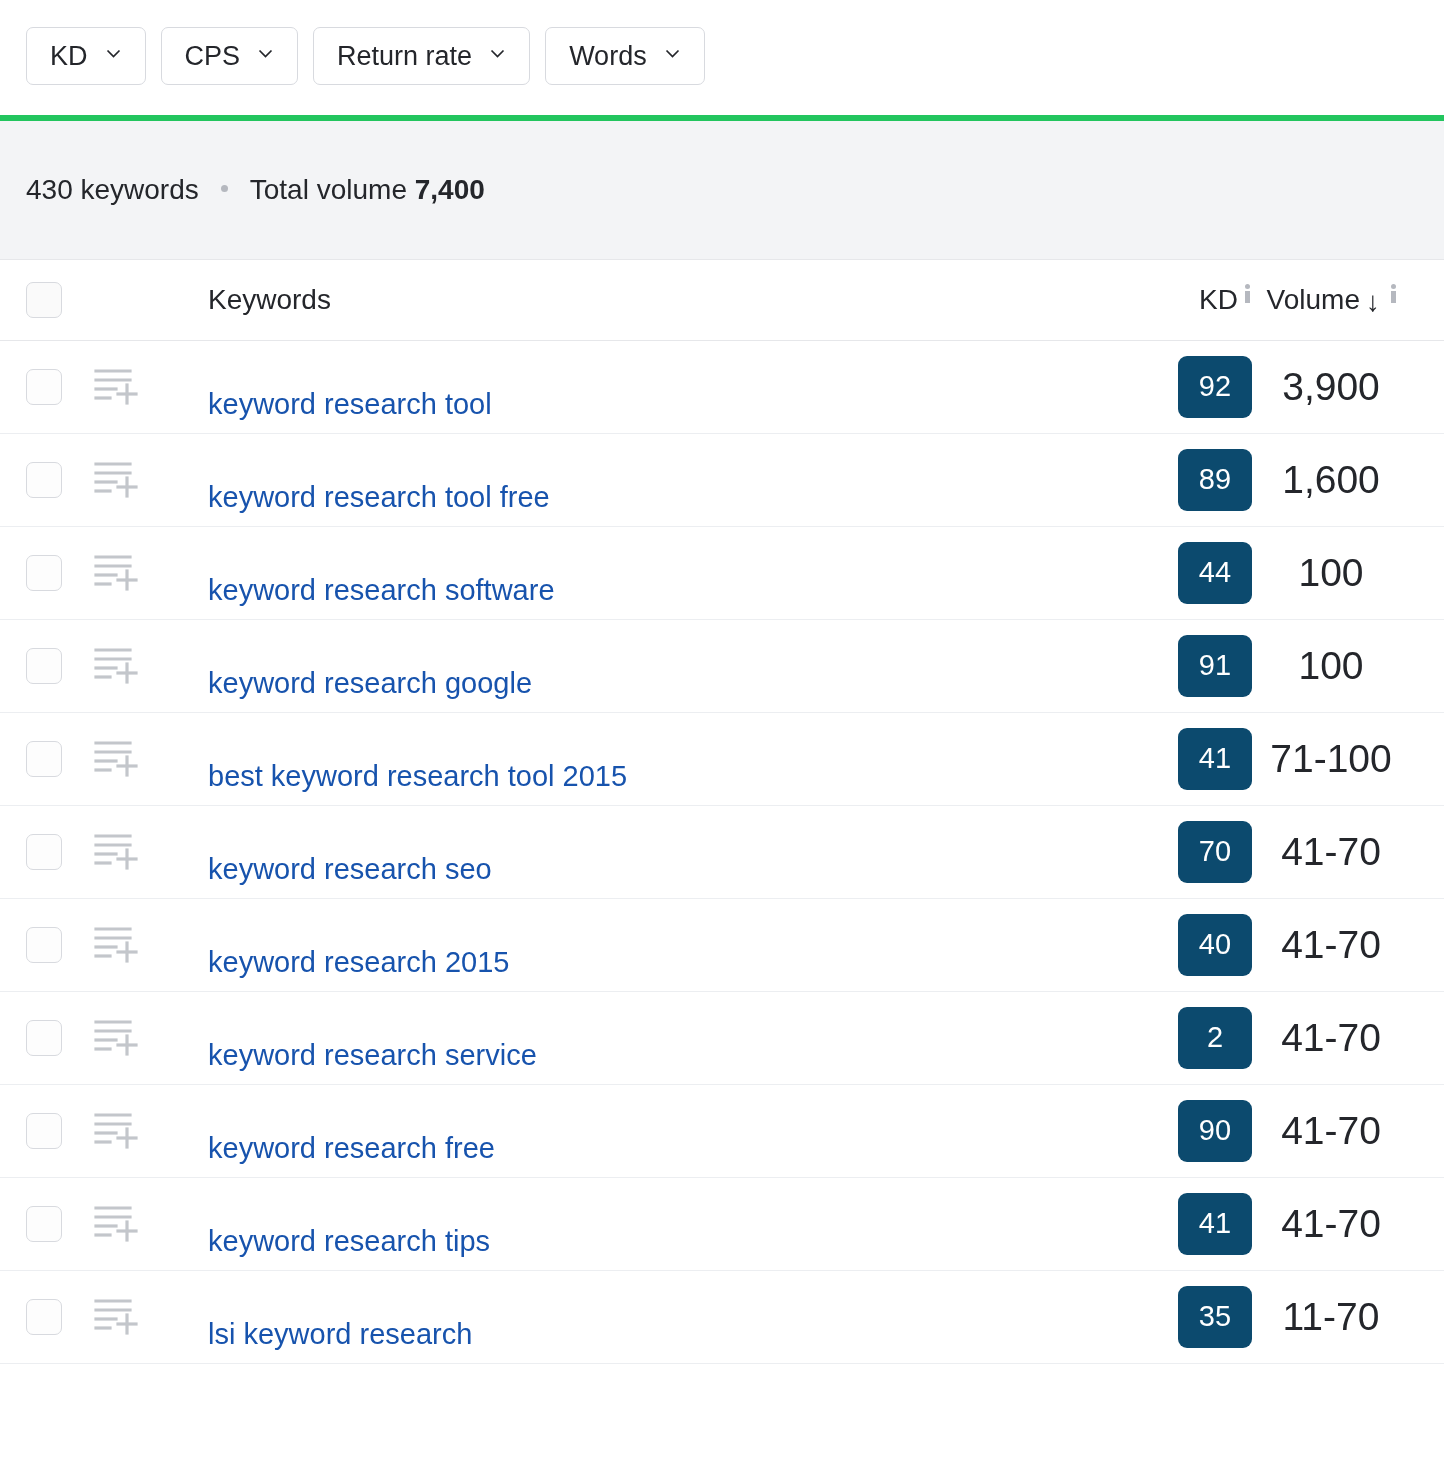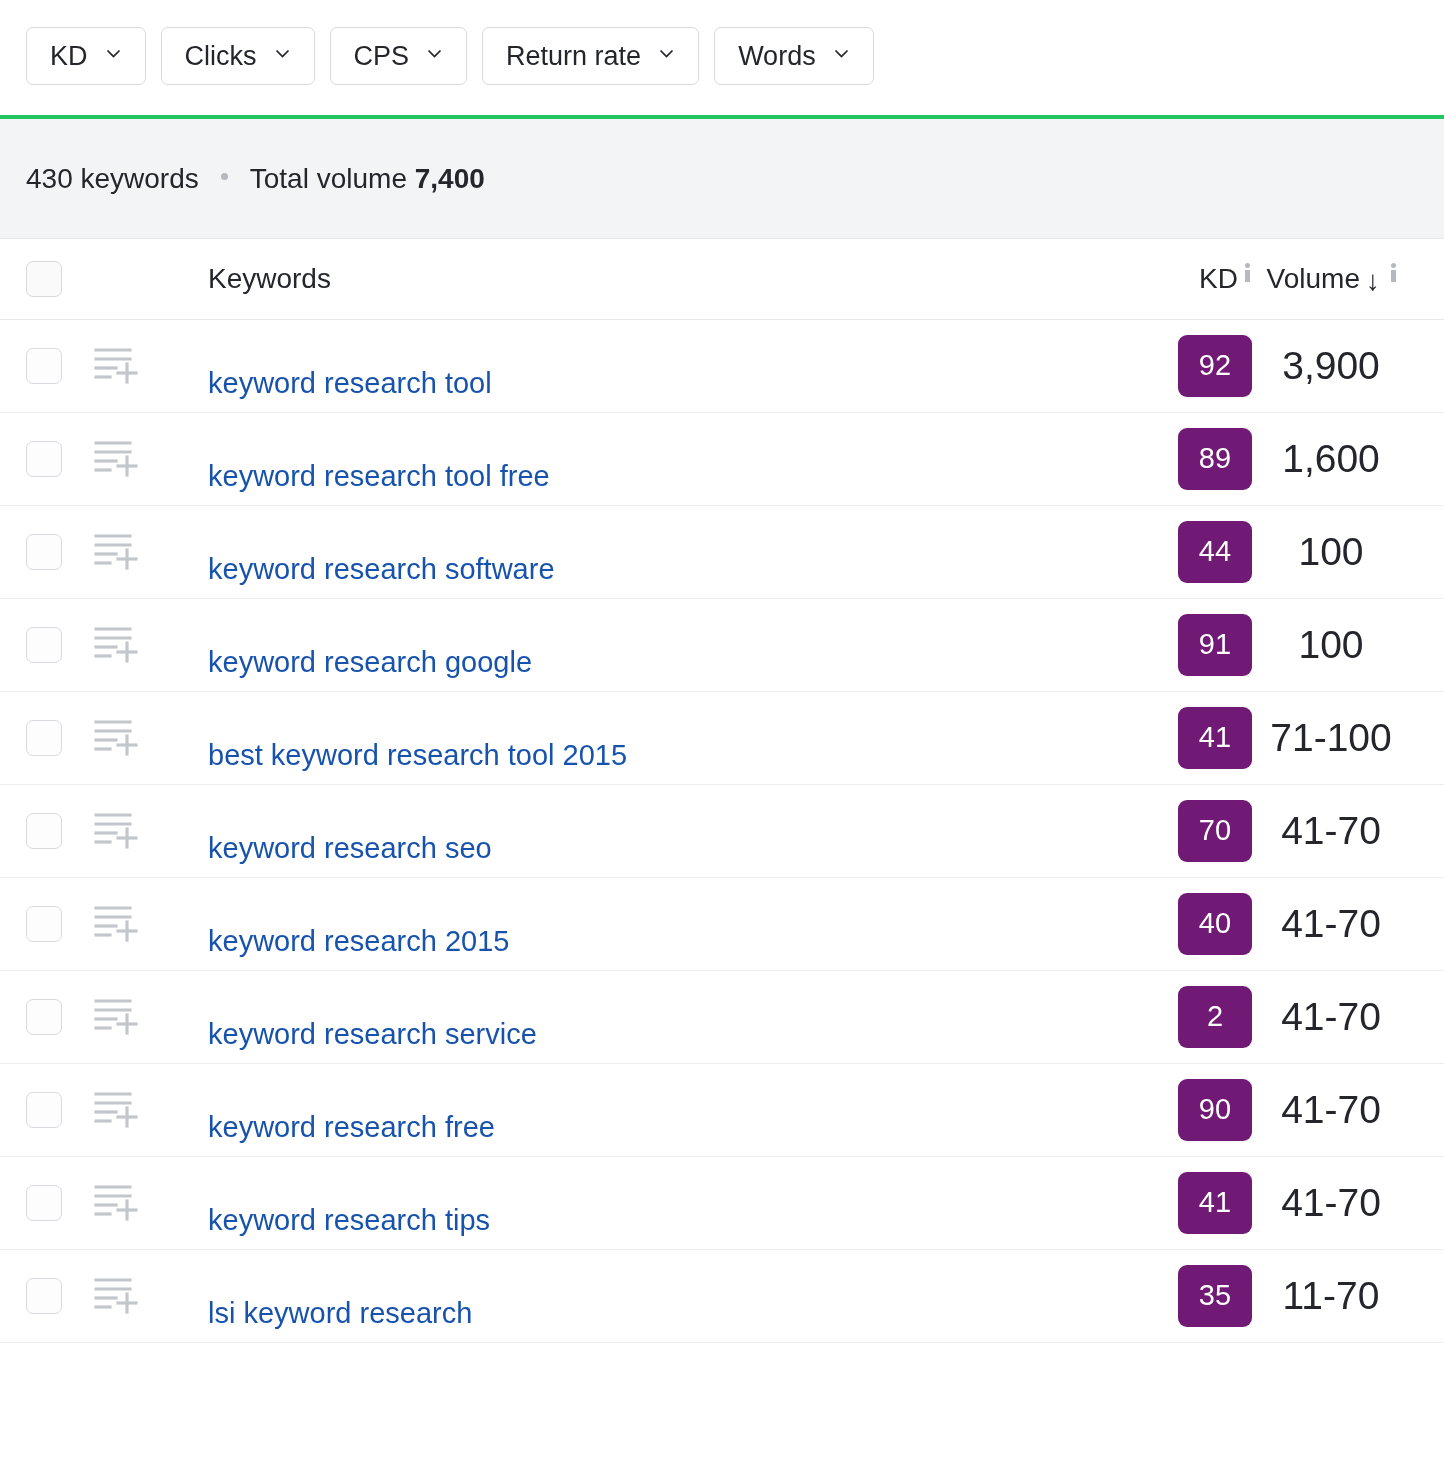--- a/index.html
+++ b/index.html
@@ -85,23 +85,23 @@
     width: 17px; height: 17px;
     flex: 0 0 auto;
     position: relative;
     top: -3px;
   }
   .chev svg { display: block; }
 
   
   .summary-bar {
     margin-top: 30px;
-    height: 124px;
+    height: 145px;
     background: #f3f4f6;
-    border-top: 4px solid #22c55e;
+    border-top: 6px solid #22c55e;
     border-bottom: 1px solid #e6e7ea;
     display: flex;
     align-items: center;
     padding-left: 26px;
     font-size: 28px;
     color: #24262b;
   }
   .summary-bar .sep-dot {
     display: inline-block;
     width: 7px; height: 7px;
@@ -165,21 +165,21 @@
   }
 
   .kd-cell { text-align: right; padding-right: 12px !important; }
   .kd-badge {
     display: inline-flex;
     align-items: center;
     justify-content: center;
     min-width: 74px;
     height: 62px;
     border-radius: 9px;
-    background: #701a75;
+    background: #0c4a6e;
     color: #ffffff;
     font-size: 29px;
     margin-left: 44px;
   }
 
   .vol-cell {
     text-align: center;
     padding-right: 46px !important;
     font-size: 39px;
     color: #24262b;
@@ -198,28 +198,20 @@
     <button class="filter-btn">
       <span>KD</span>
       <span class="chev">
         <svg viewBox="0 0 17 17" width="17" height="17">
             <path d="M2.5 5.5 L8.5 11.5 L14.5 5.5" fill="none" stroke="#24262b" stroke-width="1.7"></path>
           </svg>
       </span>
     </button>
 
 
-    <button class="filter-btn">
-      <span>Clicks</span>
-      <span class="chev">
-        <svg viewBox="0 0 17 17" width="17" height="17">
-            <path d="M2.5 5.5 L8.5 11.5 L14.5 5.5" fill="none" stroke="#24262b" stroke-width="1.7"></path>
-          </svg>
-      </span>
-    </button>
 
     <button class="filter-btn">
       <span>CPS</span>
       <span class="chev">
         <svg viewBox="0 0 17 17" width="17" height="17">
             <path d="M2.5 5.5 L8.5 11.5 L14.5 5.5" fill="none" stroke="#24262b" stroke-width="1.7"></path>
           </svg>
       </span>
     </button>
 

